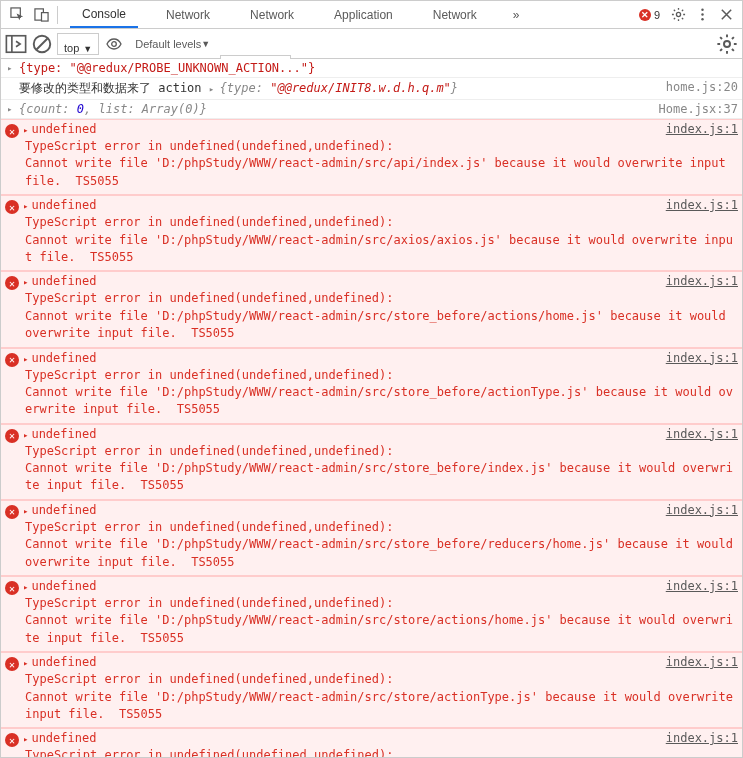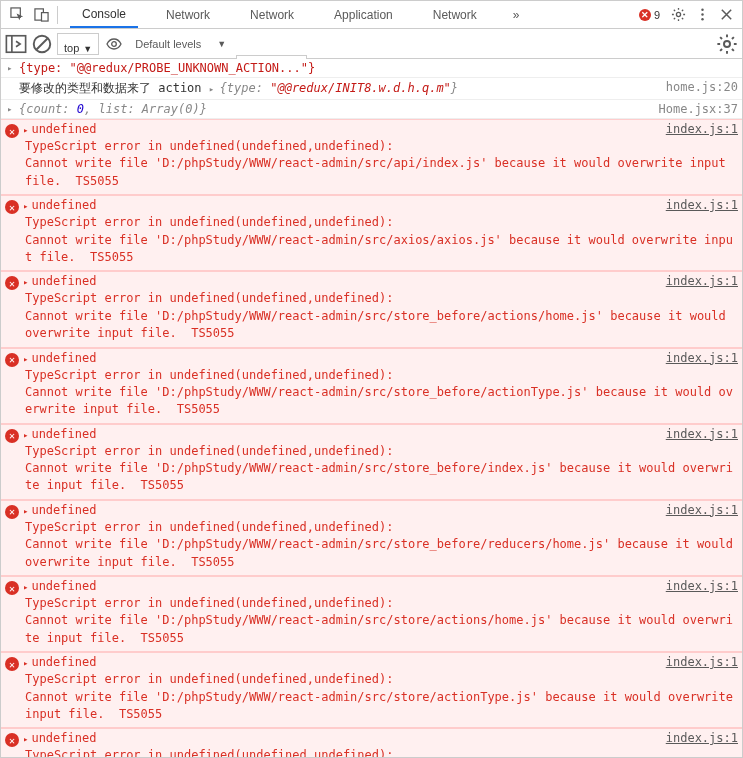--- a/index.html
+++ b/index.html
@@ -114,21 +114,21 @@
   font-size: 11px;
   font-style: italic;
   color: #999;
   outline: none;
 }
 .levels-sel {
   display: flex;
   align-items: center;
   height: 22px;
   padding: 0 6px;
-  gap: 16px;
+  gap: 0;
   font-size: 11px;
   cursor: pointer;
   color: #5a5a5a;
 }
 .issues-btn {
   border: 1px solid #ccc;
   height: 22px;
   padding: 0 10px;
   display: flex;
   align-items: center;

